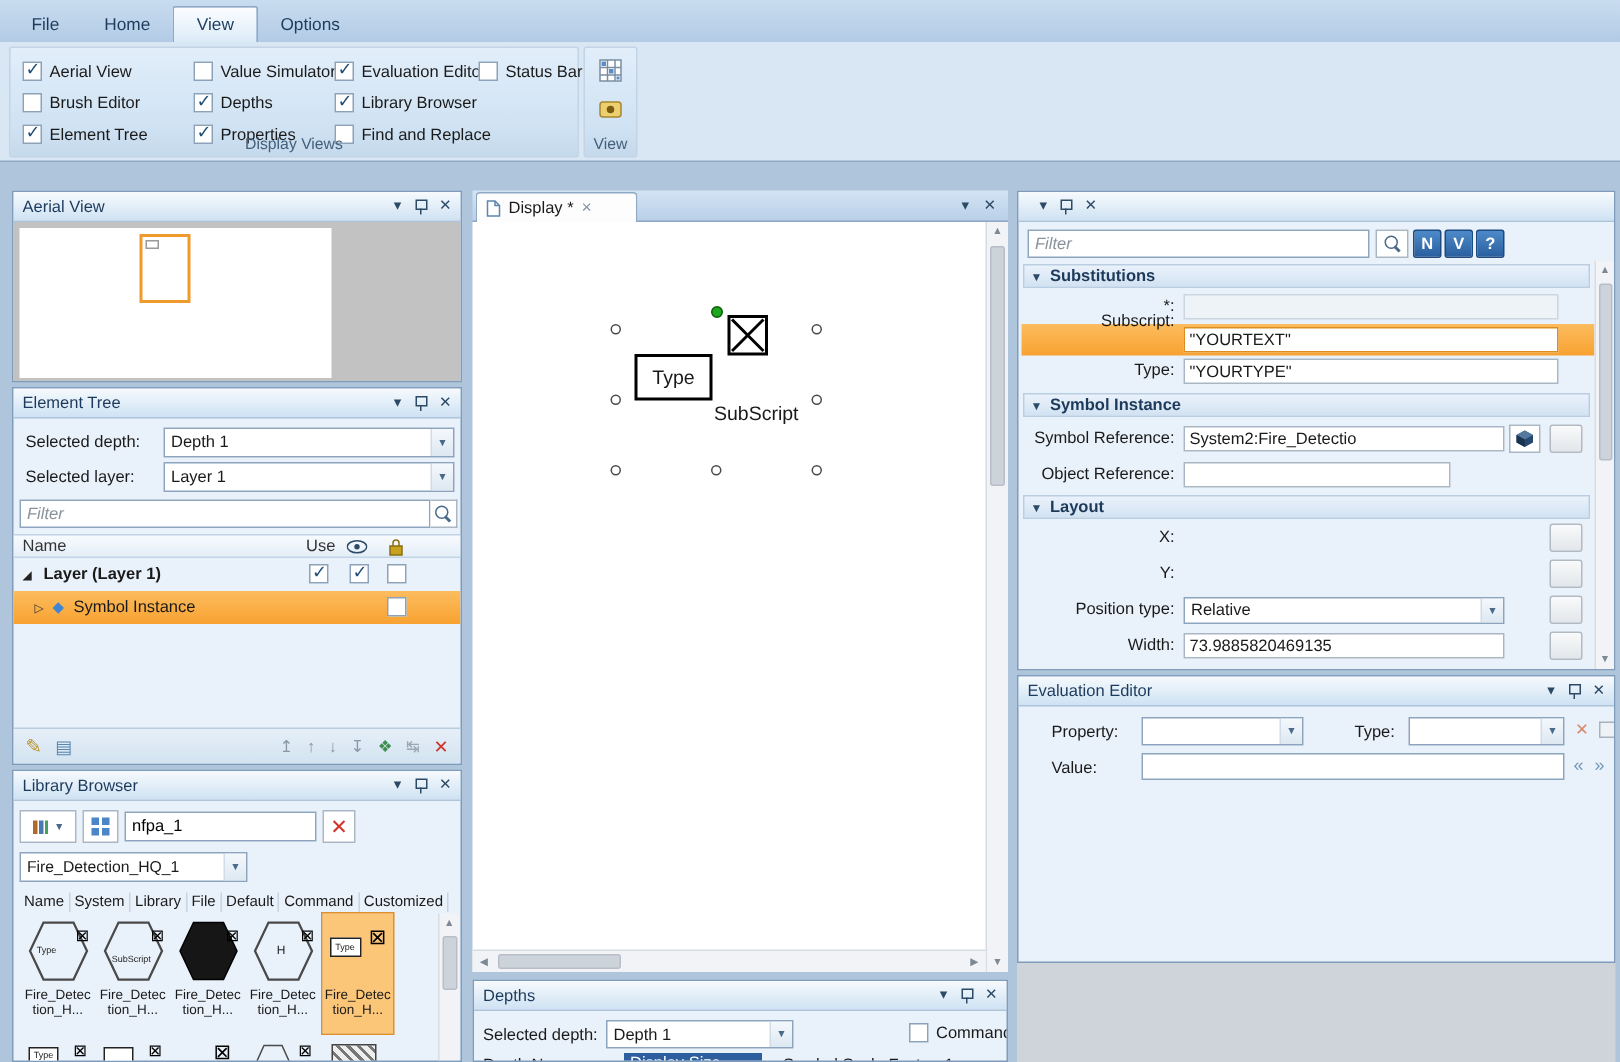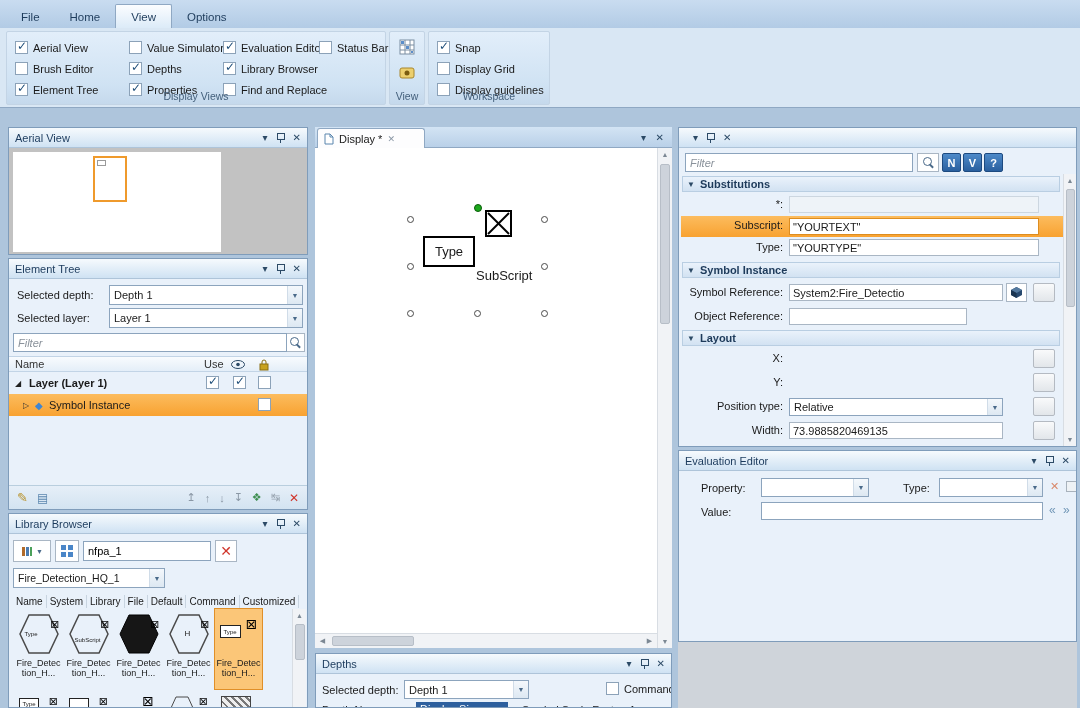--- a/index.html
+++ b/index.html
@@ -147,37 +147,20 @@
       </div>
       <div class="iconbtn" style="left:4px;top:29px">
         <svg width="16" height="16">
             <rect x="1" y="3" width="14" height="10" rx="2" fill="#eccf6e" stroke="#a8862c"></rect>
             <circle cx="8" cy="8" r="2.5" fill="#7a5c10"></circle>
           </svg>
       </div>
       <div class="glabel">View</div>
     </div>
 
-    <div class="rgroup" style="left:428px;width:122px">
-      <div style="position:absolute;left:8px;top:5px;display:grid;grid-template-rows:repeat(3,21px);align-items:center">
-        <label class="cb">
-            <span class="cbbox checked"></span>
-            <span>Snap</span>
-          </label>
-        <label class="cb">
-            <span class="cbbox"></span>
-            <span>Display Grid</span>
-          </label>
-        <label class="cb">
-            <span class="cbbox"></span>
-            <span>Display guidelines</span>
-          </label>
-      </div>
-      <div class="glabel">Workspace</div>
-    </div>
   </div>
 
   <div class="panel" style="left:8px;top:127px;width:300px;height:128px">
     <div class="ptitle">
       <span class="t">Aerial View</span>
       <span class="ticon">▾</span>
       <span class="pin"></span>
       <span class="ticon">✕</span>
     </div>
     <div style="position:absolute;left:0;top:20px;right:0;bottom:0;background:#c2c2c2">
@@ -452,21 +435,21 @@
     <div class="bluebtn" style="left:305px;top:25px">?</div>
 
     <div class="secbar" style="top:48px">
       <span class="secarr">▼</span>
       <span>Substitutions</span>
     </div>
     <span class="plabel" style="left:0;top:68px">*:</span>
     <div class="fld" style="left:110px;top:68px;width:250px;background:#eef3f8;border-color:#ccd6e0"></div>
 
     <div style="position:absolute;left:2px;top:88px;width:382px;height:21px;background:linear-gradient(#fcbc5e,#f8a231)"></div>
-    <span class="plabel" style="left:0;top:89px">Subscript:</span>
+    <span class="plabel" style="left:0;top:78px">Subscript:</span>
     <div class="fld" style="left:110px;top:90px;width:250px;border-color:#dd8d20">"YOURTEXT"</div>
 
     <span class="plabel" style="left:0;top:111px">Type:</span>
     <div class="fld" style="left:110px;top:111px;width:250px">"YOURTYPE"</div>
 
     <div class="secbar" style="top:134px">
       <span class="secarr">▼</span>
       <span>Symbol Instance</span>
     </div>
     <span class="plabel" style="left:0;top:156px">Symbol Reference:</span>

